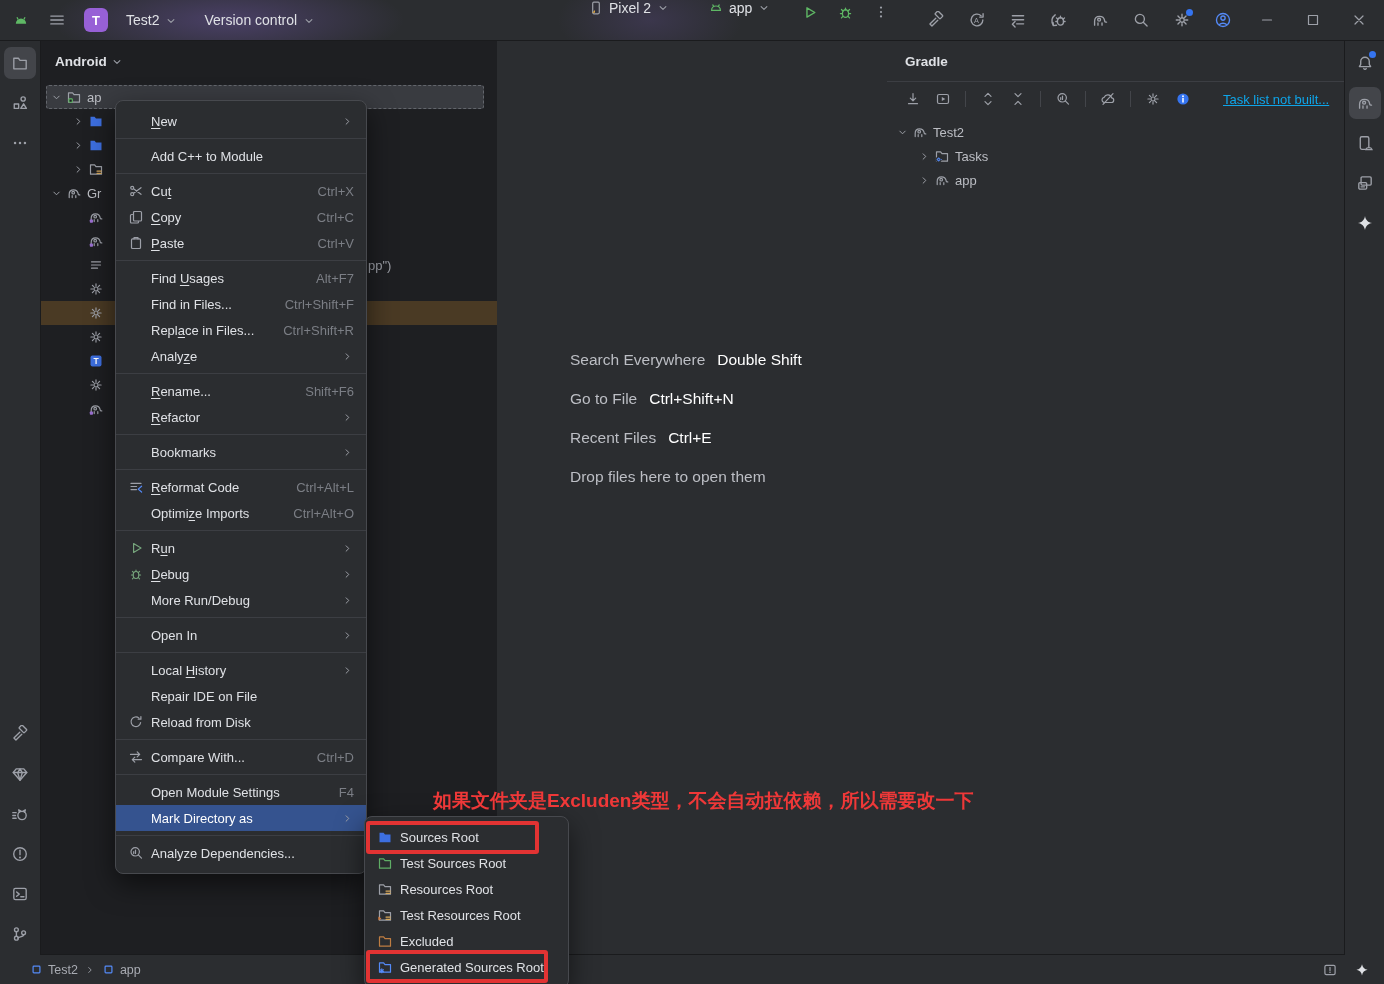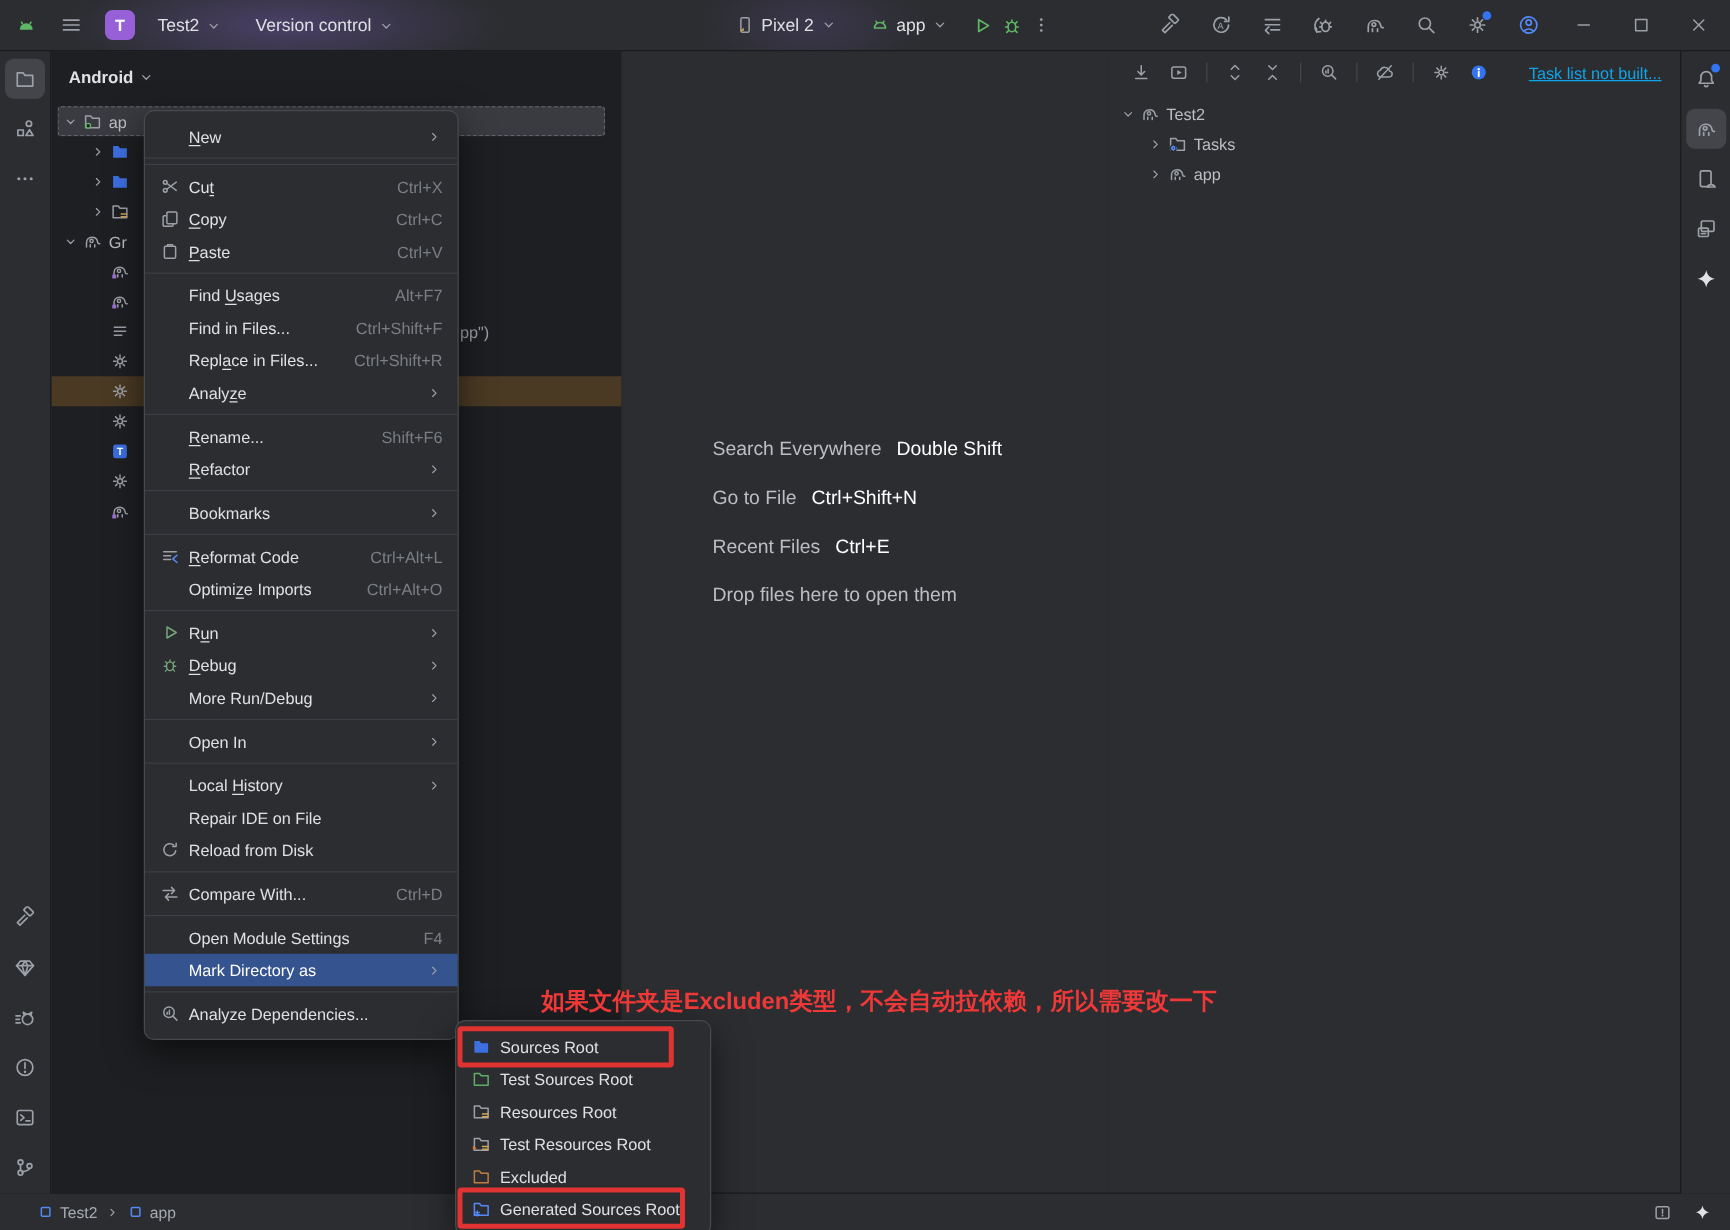--- a/index.html
+++ b/index.html
@@ -10,21 +10,21 @@
   
   #titlebar{position:absolute;left:0;top:0;width:1384px;height:40px;background:#2b2d30;border-bottom:1px solid #1a1b1d;z-index:10;}
   #titlebar::before{content:"";position:absolute;left:60px;top:0;width:420px;height:40px;
        background:radial-gradient(ellipse 60% 160% at 40% 50%,rgba(124,94,190,.38),rgba(124,94,190,0) 70%);}
   #titlebar::after{content:"";position:absolute;left:540px;top:0;width:220px;height:40px;
        background:radial-gradient(ellipse 60% 160% at 50% 50%,rgba(124,94,190,.20),rgba(124,94,190,0) 70%);}
   #tb-left{position:absolute;left:12px;top:0;height:40px;display:flex;align-items:center;gap:18px;z-index:2;}
   #avatar{width:24px;height:24px;border-radius:6px;background:#9760d6;color:#fff;font-weight:bold;
        display:flex;align-items:center;justify-content:center;font-size:13px;}
   .tb-widget{display:flex;align-items:center;gap:5px;color:#dfe1e5;font-size:14px;cursor:default;}
-  #tb-configs{position:absolute;left:588px;top:0;height:40px;display:flex;align-items:center;gap:0;z-index:2;}
+  #tb-configs{position:absolute;left:588px;top:0;height:40px;display:flex;align-items:flex-start;gap:12px;z-index:2;}
   #tb-actions{position:absolute;left:924px;top:0;height:40px;display:flex;align-items:center;gap:17px;z-index:2;}
   .tb-btn{width:24px;height:24px;display:flex;align-items:center;justify-content:center;border-radius:4px;}
   #tb-controls{position:absolute;left:1244px;top:0;height:40px;display:flex;align-items:center;z-index:2;}
   .win-btn{width:46px;height:40px;display:flex;align-items:center;justify-content:center;color:#c6c8cc;}
   
   #leftstrip{position:absolute;left:0;top:41px;bottom:29px;width:40px;background:#2b2d30;border-right:1px solid #1a1b1d;z-index:6;}
   #rightstrip{position:absolute;right:0;top:41px;bottom:29px;width:39px;background:#2b2d30;border-left:1px solid #1a1b1d;z-index:6;}
   .strip-col{display:flex;flex-direction:column;align-items:center;gap:8px;padding-top:6px;}
   .strip-col.bottom{position:absolute;bottom:5px;left:0;right:0;padding-top:0;}
   .strip-btn{width:32px;height:32px;border-radius:7px;display:flex;align-items:center;justify-content:center;position:relative;}
@@ -554,20 +554,23 @@
   <div id="editor">
     <div id="shortcuts">
         <div class="sc-row"><span class="sc-label">Search Everywhere</span><span class="sc-keys">Double Shift</span></div>
         <div class="sc-row"><span class="sc-label">Go to File</span><span class="sc-keys">Ctrl+Shift+N</span></div>
         <div class="sc-row"><span class="sc-label">Recent Files</span><span class="sc-keys">Ctrl+E</span></div>
         <div class="sc-row"><span class="sc-label">Drop files here to open them</span></div>
       </div>
   </div>
 
   <div id="gradle-panel">
+    <div id="gradle-header">
+      <span>Gradle</span>
+    </div>
     <div id="gradle-toolbar">
         <span class="tb-btn" style="width: 20px; height: 20px;">
           <svg class="ic" width="16" height="16" viewBox="0 0 16 16">
             <g fill="none" stroke="currentColor" stroke-width="1.2" stroke-linecap="round" stroke-linejoin="round">
               <path d="M8 2.5v7M5.3 7.2L8 9.9l2.7-2.7M3.5 12.7h9"></path>
             </g>
           </svg>
         </span>
         <span class="tb-btn" style="width: 20px; height: 20px;">
           <svg class="ic" width="16" height="16" viewBox="0 0 16 16">
@@ -765,33 +768,37 @@
               <path d="M8 5.6v2.9"></path>
             </g>
             <circle cx="8" cy="10.3" r=".8" fill="currentColor"></circle>
           </svg></span>
         <span><svg class="ic" width="16" height="16" viewBox="0 0 16 16">
             <path d="M8 2.2c.45 3.1 2.5 5.15 5.6 5.6-3.1.45-5.15 2.5-5.6 5.6-.45-3.1-2.5-5.15-5.6-5.6 3.1-.45 5.15-2.5 5.6-5.6z" fill="#dfe1e5"></path>
           </svg></span>
       </div>
   </footer>
 
-  <div class="menu" id="context-menu" style="left:115px;top:88px;width:250px;">
+  <div class="menu" id="context-menu" style="left:115px;top:100px;width:250px;">
       <div class="menu-item">
         <span class="mi-icon"></span>
         <span class="mi-label"><u>N</u>ew</span>
         <span class="mi-arrow">
           <svg class="ic" width="13" height="13" viewBox="0 0 16 16">
             <g fill="none" stroke="currentColor" stroke-width="1.2" stroke-linecap="round" stroke-linejoin="round">
               <path d="M6.3 4.7L9.6 8l-3.3 3.3"></path>
             </g>
           </svg>
         </span>
       </div>
       <div class="menu-sep"></div>
+      <div class="menu-item">
+        <span class="mi-icon"></span>
+        <span class="mi-label">Add C++ to Module</span>
+      </div>
       <div class="menu-sep"></div>
       <div class="menu-item">
         <span class="mi-icon">
           <svg class="ic" width="16" height="16" viewBox="0 0 16 16">
             <g fill="none" stroke="currentColor" stroke-width="1.2" stroke-linecap="round" stroke-linejoin="round">
               <circle cx="4.2" cy="4.8" r="1.5"></circle>
               <circle cx="4.2" cy="11.2" r="1.5"></circle>
               <path d="M5.6 5.8l7.4 5.5M5.6 10.2l7.4-5.5"></path>
             </g>
           </svg>

